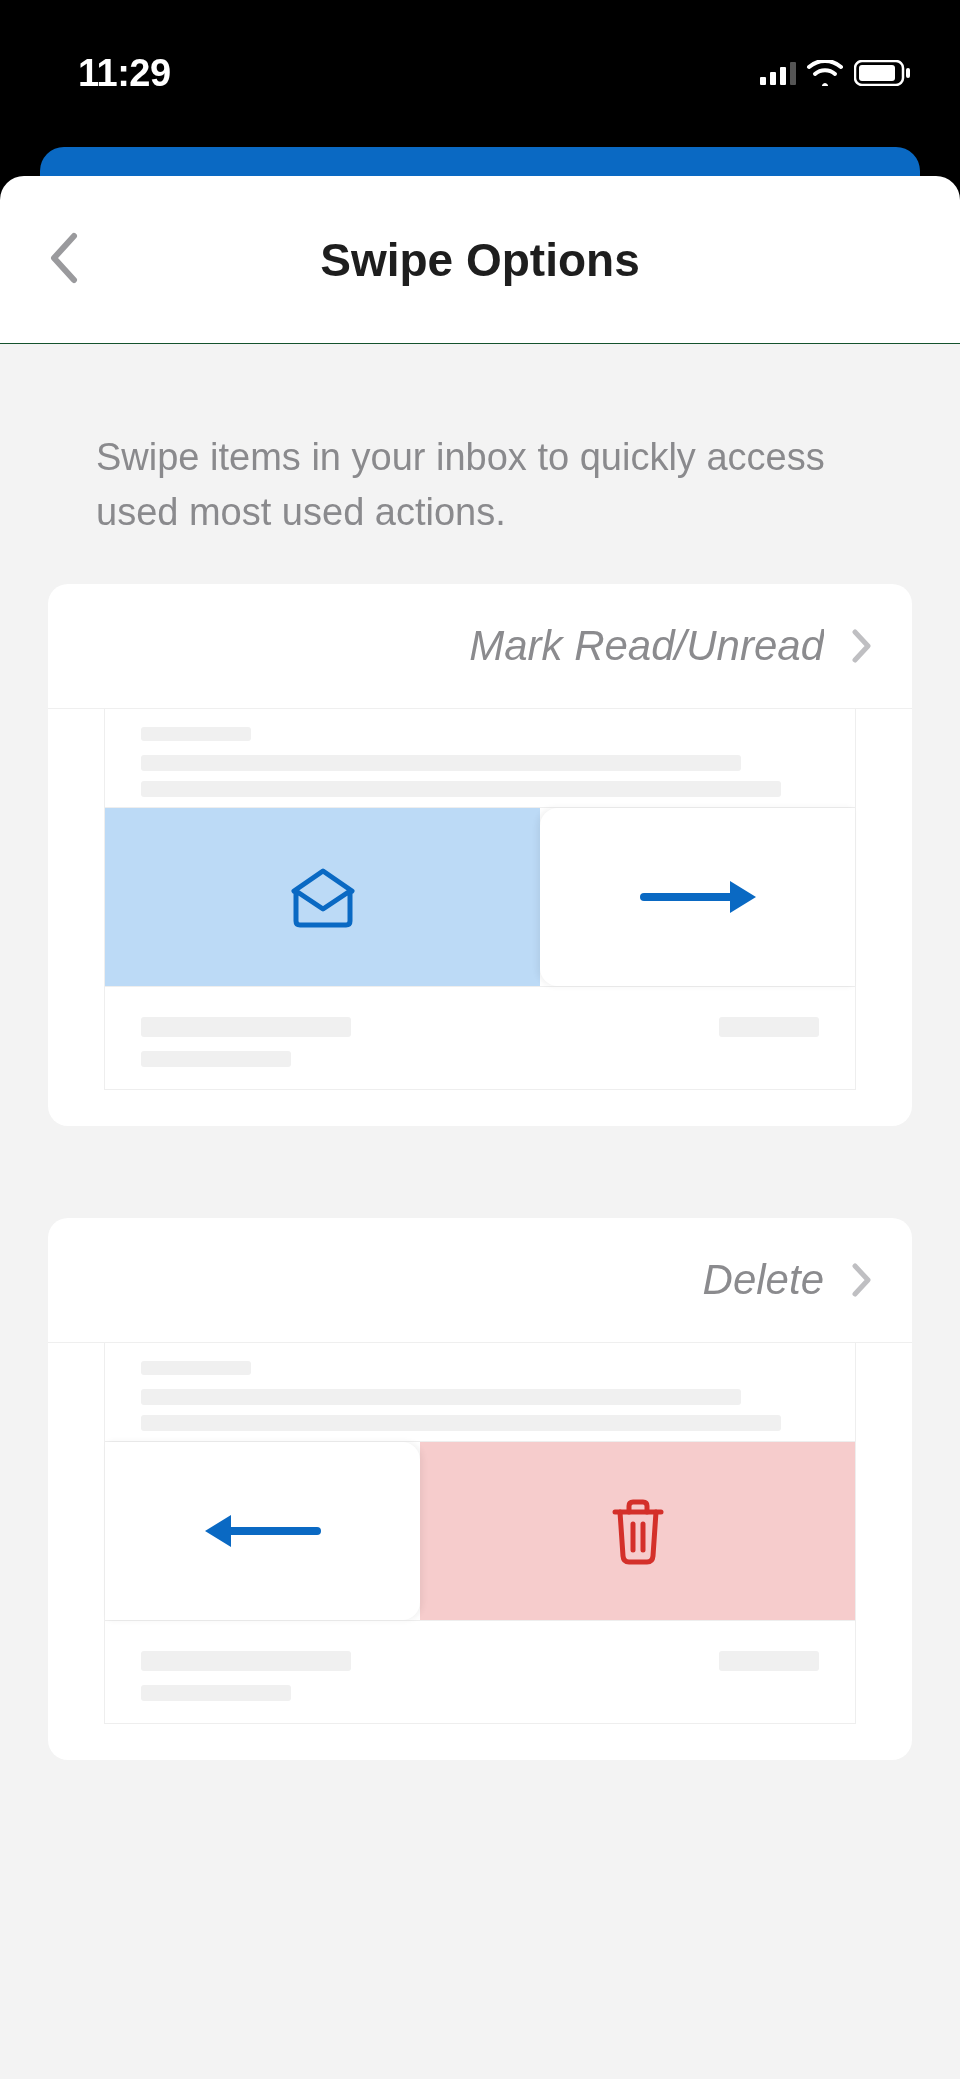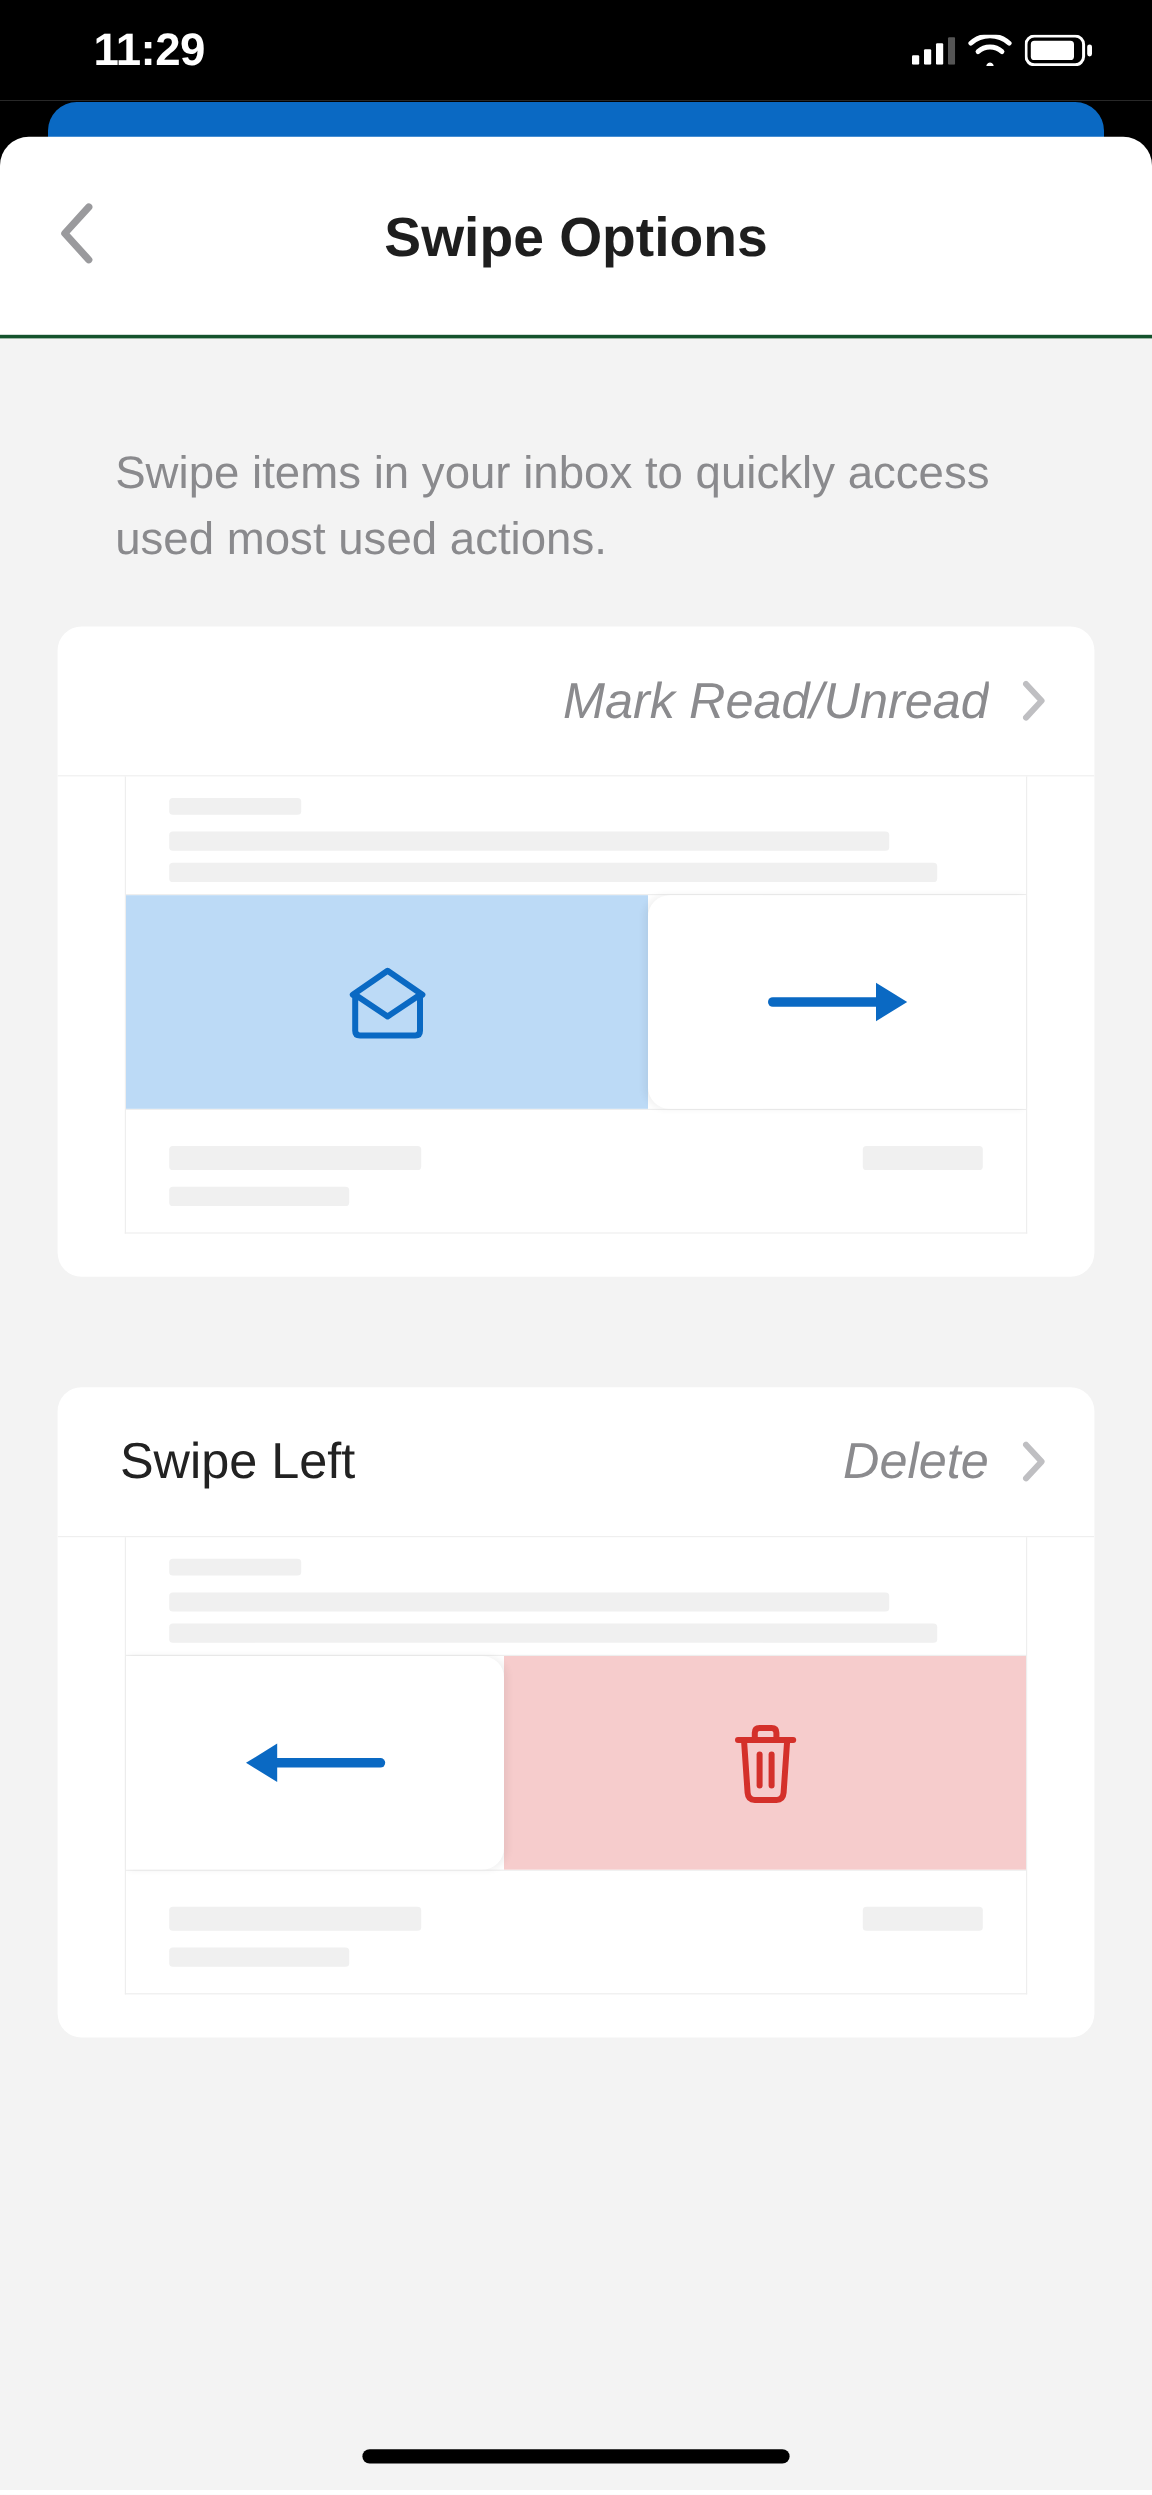--- a/index.html
+++ b/index.html
@@ -7,21 +7,21 @@
       font-family: -apple-system, BlinkMacSystemFont, "Segoe UI", Helvetica, Arial, sans-serif;
       background: #fff;
       width: 960px;
       height: 2079px;
       overflow: hidden;
     }
 
     
     .status-bar {
       background: #000;
-      height: 84px;
+      height: 146px;
       display: flex;
       justify-content: space-between;
       align-items: center;
       padding: 0 48px 0 78px;
     }
     .status-time {
       color: #fff;
       font-size: 38px;
       font-weight: 600;
       letter-spacing: -0.5px;
@@ -50,21 +50,21 @@
       margin-top: -30px;
       position: relative;
       height: calc(2079px - 118px - 30px + 30px);
     }
 
     .nav {
       height: 168px;
       display: flex;
       align-items: center;
       position: relative;
-      border-bottom: 3px solid #14532d;
+      border-bottom: 1px solid #14532d;
     }
     .nav-back {
       position: absolute;
       left: 48px;
       top: 50%;
       transform: translateY(-50%);
     }
     .nav-title {
       width: 100%;
       text-align: center;
@@ -257,21 +257,20 @@
             <div class="ph-small2"></div>
           </div>
         </div>
       </div>
     </div>
 
     <div class="card-gap"></div>
 
     <div class="card">
       <div class="row">
-        <div class="row-label">Swipe Left</div>
         <div class="row-spacer"></div>
         <div class="row-value">Delete</div>
         <svg width="20" height="34" viewBox="0 0 20 34">
           <polyline points="3,3 16,17 3,31" fill="none" stroke="#bfbfc2" stroke-width="5" stroke-linecap="round" stroke-linejoin="round"></polyline>
         </svg>
       </div>
       <div class="preview">
         <div class="prev-box">
           <div class="prev-rowseg">
             <div class="ph-short"></div>

